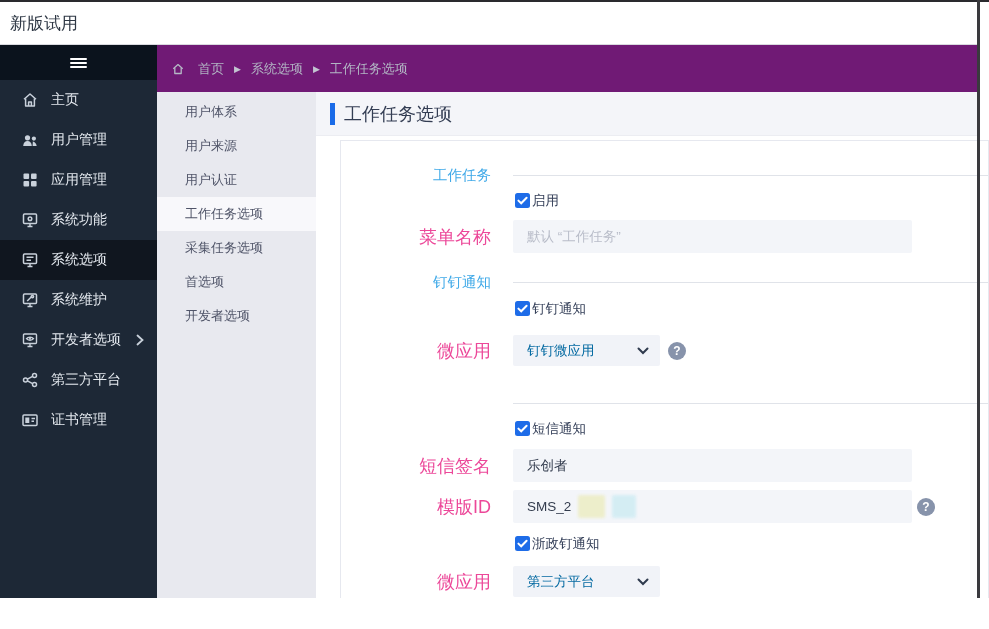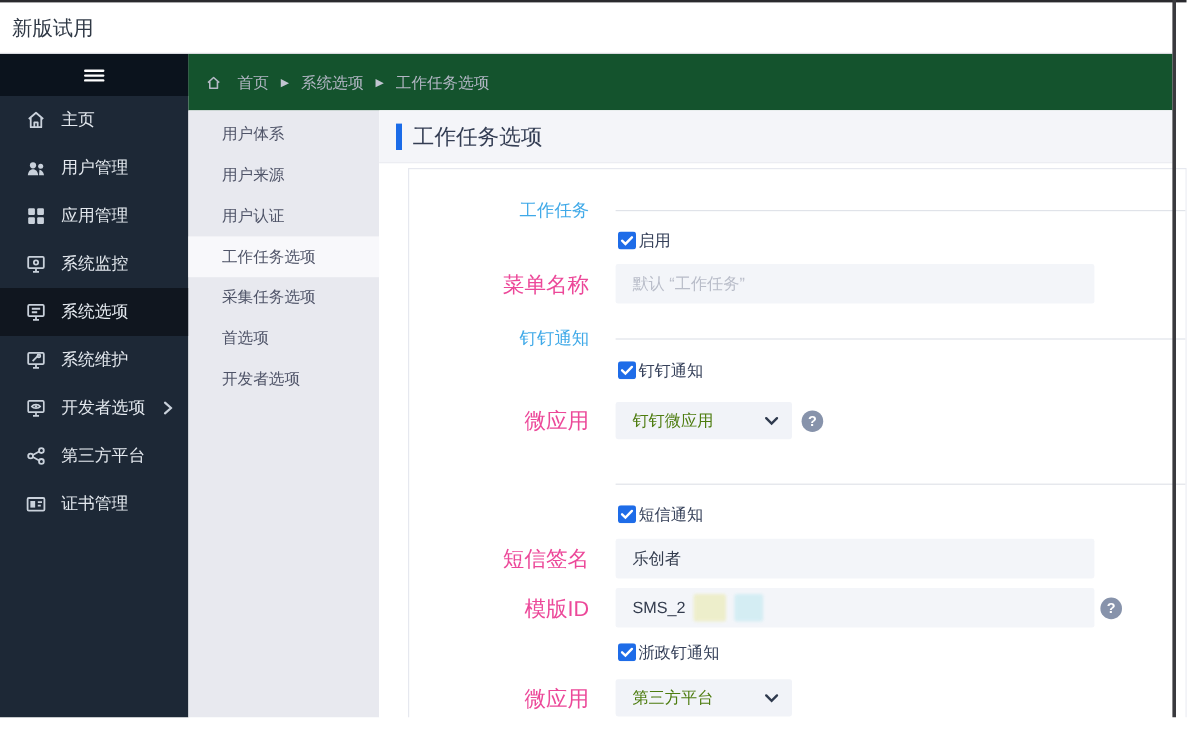--- a/index.html
+++ b/index.html
@@ -20,21 +20,21 @@
   .sidebar { position:absolute; left:0; top:45px; width:157px; height:584px; background:#1d2836; }
   .sb-toggle { height:35px; background:#0b131d; display:flex; align-items:center; justify-content:center; cursor:pointer; }
   .hamburger div { width:17px; height:2px; background:#fff; margin:2px 0; border-radius:1px; }
   .sb-item { height:40px; display:flex; align-items:center; padding-left:21px; color:#e4e9ef;
              font-size:14px; cursor:pointer; }
   .sb-item.active { background:#10161f; }
   .sb-icon { width:18px; height:18px; margin-right:12px; flex:none; display:flex; align-items:center; }
   .sb-caret { margin-left:auto; margin-right:13px; display:flex; }
 
   
-  .bcbar { position:absolute; left:157px; top:45px; width:820px; height:47px; background:#14532d;
+  .bcbar { position:absolute; left:157px; top:45px; width:820px; height:47px; background:#701a75;
            display:flex; align-items:center; padding-left:14px; color:#b2b6c4; font-size:13px;font-family:Liberation Serif, serif; }
   .bc-home { display:flex; margin-right:7px; }
   .bc-item { margin:0 6px; cursor:pointer; }
   .bc-sep { font-size:9px; color:#c2c5d1; margin:0 4px; }
 
   
   .submenu { position:absolute; left:157px; top:92px; width:159px; height:537px; background:#e8e9ef; padding-top:3px; }
   .sm-item { height:34px; line-height:34px; padding-left:28px; font-size:13px; color:#4f5468; cursor:pointer; }
   .sm-item.active { background:#f8f8fb; }
 
@@ -67,21 +67,21 @@
             font-family:"Liberation Sans","DejaVu Sans",sans-serif; }
   .tinput::placeholder { color:#b9bdc9; opacity:1; }
   .fake-input { width:399px; height:33px; background:#f3f5f9; border-radius:2px; display:flex;
                 align-items:center; padding-left:14px; font-size:13.5px; color:#333c4e; cursor:text; }
   .redact { height:23px; border-radius:2px; filter:blur(1.5px); opacity:.85; margin-left:7px; }
   .redact.yellow { width:27px; background:#ededc3; }
   .redact.cyan { width:24px; background:#cfecf3; }
 
   .select-box { width:147px; height:31px; background:#f1f3f8; border-radius:2px; display:flex;
                 align-items:center; padding:0 11px 0 14px; cursor:pointer; }
-  .select-text { flex:1; font-size:13.5px; color:#4d7c0f; }
+  .select-text { flex:1; font-size:13.5px; color:#0369a1; }
   .help-icon { width:18px; height:18px; border-radius:50%; background:#8793ab; color:#fff;
                font-size:12px; font-weight:bold; display:flex; align-items:center; justify-content:center;
                margin-left:8px; flex:none; cursor:pointer; }
   .help-icon.far { margin-left:5px; }
 </style>
 </head>
 <body>
 
 <div class="app">
   <div class="topstrip"></div>
@@ -136,21 +136,21 @@
     </div>
 
     <div class="sb-item">
       <span class="sb-icon">
         <svg width="18" height="18" viewBox="0 0 18 18" fill="none" stroke="#c9d1db" stroke-width="1.5">
             <rect x="2.5" y="3" width="13" height="9.5" rx="1"></rect>
             <circle cx="9" cy="7.7" r="1.8"></circle>
             <path d="M6.5 15.5 H11.5 M9 12.5 V15.2"></path>
           </svg>
       </span>
-      <span>系统监控</span>
+      <span>系统功能</span>
     </div>
 
     <div class="sb-item active">
       <span class="sb-icon">
         <svg width="18" height="18" viewBox="0 0 18 18" fill="none" stroke="#c9d1db" stroke-width="1.5">
             <rect x="2.5" y="3" width="13" height="9.5" rx="1"></rect>
             <path d="M5.5 6.3 H12.5 M5.5 9.2 H10"></path>
             <path d="M6.5 15.5 H11.5 M9 12.5 V15.2"></path>
           </svg>
       </span>

